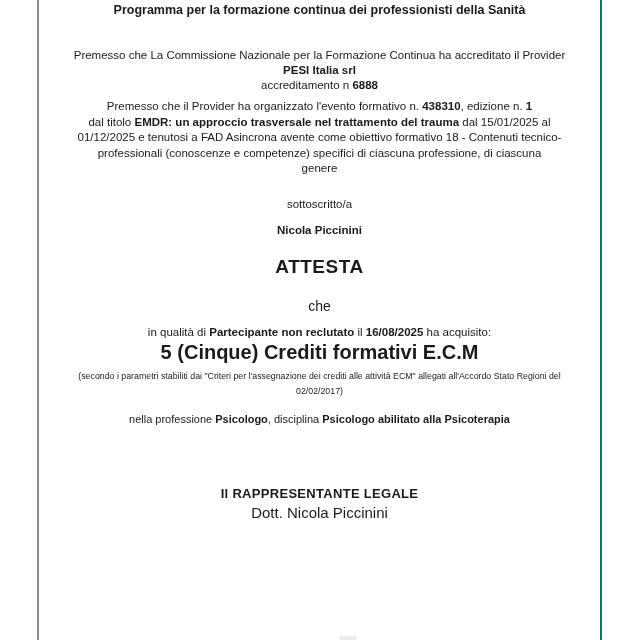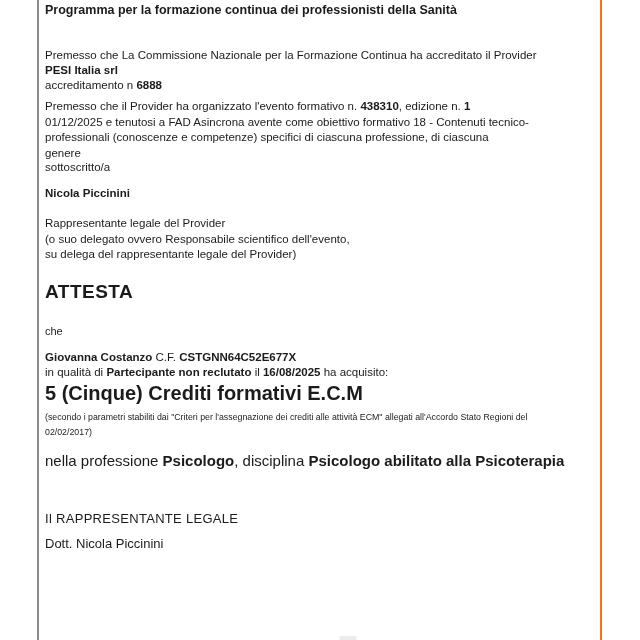--- a/index.html
+++ b/index.html
@@ -9,43 +9,44 @@
     background:#ffffff;
     font-family:"Liberation Sans", sans-serif;
     color:#1b1b1b;
     overflow:hidden;
   }
   .sheet {
     position:absolute;
     left:37px; top:0; bottom:0;
     width:565px;
     border-left:2px solid #8a8a8a;
-    border-right:2px solid #f97316;
+    border-right:2px solid #0f766e;
     box-sizing:border-box;
+    text-align:center;
     padding:0 6px;
   }
   .b { font-weight:bold; }
   .title {
     margin-top:3px;
     font-size:12.5px; line-height:14px; font-weight:bold;
   }
   .body-block { font-size:11.5px; line-height:15px; }
   .premise1 { margin-top:31px; }
   .premise2 { margin-top:6px; line-height:15.5px; }
-  .intro { margin-top:0; font-size:11.5px; }
+  .intro { margin-top:21px; font-size:11.5px; }
   .sig-name { margin-top:13px; font-size:11.5px; line-height:15px; }
   .role-block { margin-top:15px; font-size:11.5px; line-height:15.5px; }
   .attesta { margin-top:18px; font-size:19px; line-height:22px; font-weight:bold; letter-spacing:0.5px; }
-  .che { margin-top:21px; font-size:11px; line-height:15px; }
+  .che { margin-top:21px; font-size:14px; line-height:15px; }
   .participant { margin-top:11px; font-size:11.5px; line-height:15.5px; }
   .credits-heading { margin-top:1px; font-size:20px; line-height:23px; font-weight:bold; }
   .credits-note { margin-top:5px; font-size:8.8px; line-height:15px; color:#222; }
-  .profession { margin-top:13px; font-size:15px; line-height:15px; }
-  .rep-heading { margin-top:44px; font-size:13px; line-height:14px; font-weight:normal; letter-spacing:0.3px; }
-  .rep-name { margin-top:12px; font-size:13px; line-height:12px; }
+  .profession { margin-top:13px; font-size:11px; line-height:15px; }
+  .rep-heading { margin-top:60px; font-size:13px; line-height:14px; font-weight:bold; letter-spacing:0.3px; }
+  .rep-name { margin-top:6px; font-size:15px; line-height:12px; }
   .signature-mark {
     position:absolute; left:300px; bottom:0px;
     width:18px; height:4px;
     background:#d9d9d9; opacity:0.5; border-radius:2px;
   }
 </style>
 </head>
 <body>
 
 <div class="page">
@@ -54,41 +55,36 @@
     <div class="title">Programma per la formazione continua dei professionisti della Sanità</div>
 
     <div class="body-block premise1">
       <div>Premesso che La Commissione Nazionale per la Formazione Continua ha accreditato il Provider</div>
       <div class="b">PESI Italia srl</div>
       <div><span>accreditamento n </span><span class="b">6888</span></div>
     </div>
 
     <div class="body-block premise2">
       <div><span>Premesso che il Provider ha organizzato l'evento formativo n. </span><span class="b">438310</span><span>, edizione n. </span><span class="b">1</span></div>
+      <div><span>dal titolo </span><span class="b">EMDR: un approccio trasversale nel trattamento del trauma</span><span> dal 15/01/2025 al</span></div>
       <div>01/12/2025 e tenutosi a FAD Asincrona avente come obiettivo formativo 18 - Contenuti tecnico-</div>
       <div>professionali (conoscenze e competenze) specifici di ciascuna professione, di ciascuna</div>
       <div>genere</div>
     </div>
 
     <div class="intro">sottoscritto/a</div>
 
     <div class="sig-name b">Nicola Piccinini</div>
 
-    <div class="role-block">
-      <div>Rappresentante legale del Provider</div>
-      <div>(o suo delegato ovvero Responsabile scientifico dell'evento,</div>
-      <div>su delega del rappresentante legale del Provider)</div>
-    </div>
 
     <div class="attesta">ATTESTA</div>
 
     <div class="che">che</div>
 
     <div class="participant">
-      <div><span class="b">Giovanna Costanzo</span><span> C.F. </span><span class="b">CSTGNN64C52E677X</span></div>
       <div><span>in qualità di </span><span class="b">Partecipante non reclutato</span><span> il </span><span class="b">16/08/2025</span><span> ha acquisito:</span></div>
     </div>
 
     <div class="credits-heading">5 (Cinque) Crediti formativi E.C.M</div>
 
     <div class="credits-note">
       <div>(secondo i parametri stabiliti dai "Criteri per l'assegnazione dei crediti alle attività ECM" allegati all'Accordo Stato Regioni del</div>
       <div>02/02/2017)</div>
     </div>
 

